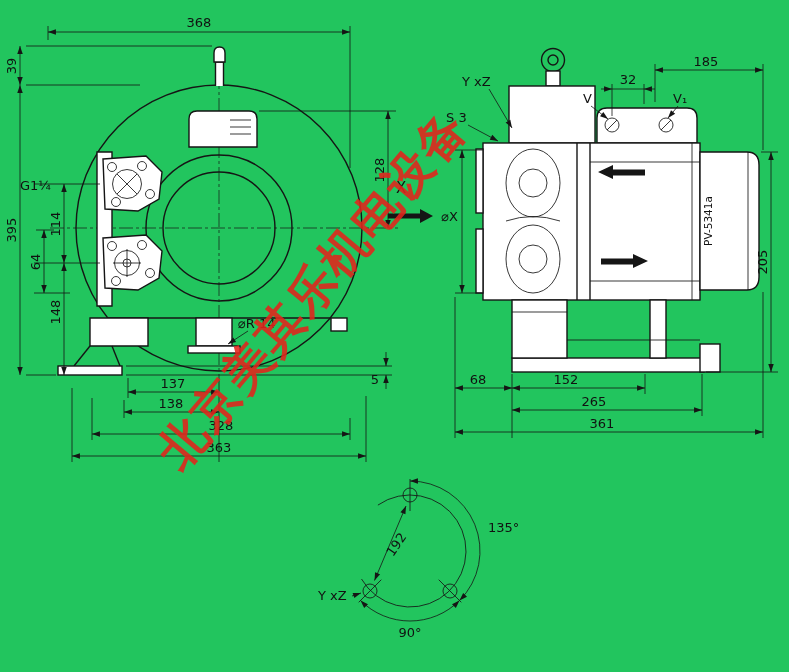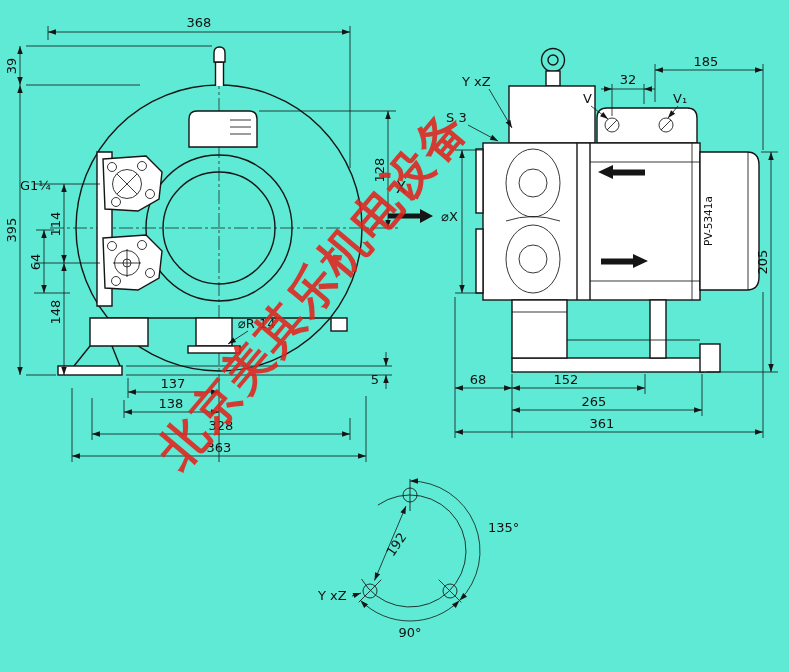--- a/index.html
+++ b/index.html
@@ -1,16 +1,16 @@
 <!DOCTYPE html>
 <html><head>
 <meta charset="utf-8">
 <style>
   html,body{margin:0;padding:0;background:#ffffff;}
-  .canvas{position:relative;width:789px;height:672px;background:#5eead4;overflow:hidden;}
+  .canvas{position:relative;width:789px;height:672px;background:#22c55e;overflow:hidden;}
   svg{display:block;}
   .outline{fill:none;stroke:#151515;stroke-width:1.4;}
   .thin{fill:none;stroke:#151515;stroke-width:0.85;}
   .fillshape{fill:#ffffff;stroke:#151515;stroke-width:1.4;}
   .center{fill:none;stroke:#151515;stroke-width:0.7;stroke-dasharray:14 3 3 3;}
   .dim{fill:none;stroke:#151515;stroke-width:0.8;}
   .solid{fill:#151515;stroke:none;}
   text.t{font:13px "DejaVu Sans", sans-serif;fill:#111;}
   text.tb{font:15px "DejaVu Sans", sans-serif;fill:#111;}
   text.ts{font:10.5px "DejaVu Sans", sans-serif;fill:#111;}

